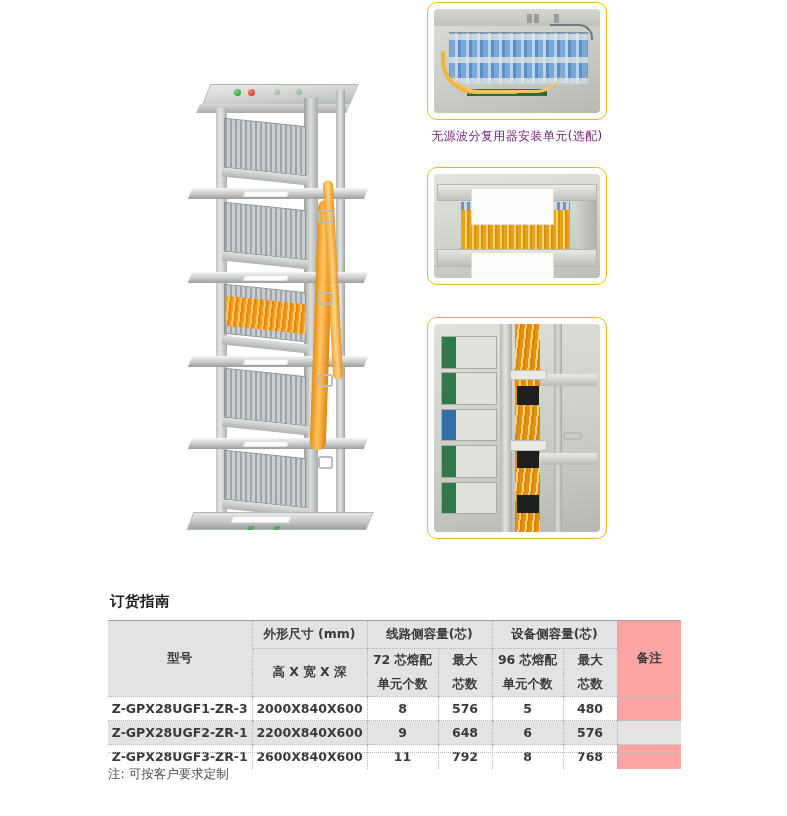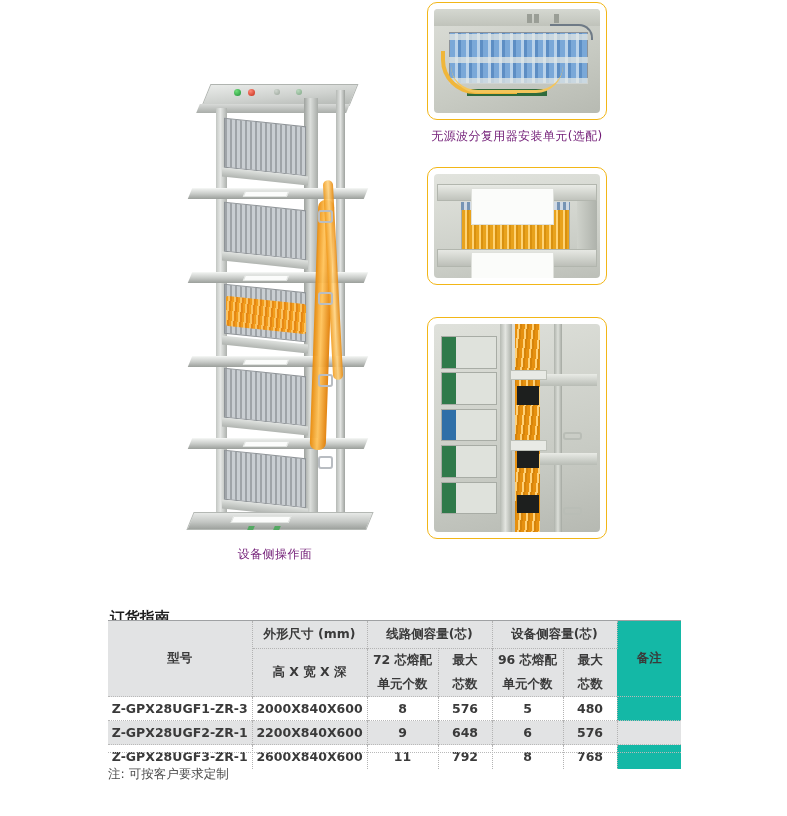--- a/index.html
+++ b/index.html
@@ -174,21 +174,21 @@
   }
   .t3-band { position:absolute; left:46%; width:22%; height:5%; background:#e8eae5; border:1px solid #bcc0b8; }
   .t3-dark { position:absolute; left:50%; width:13%; height:9%; background:#1d1f1e; }
   .t3-arm { position:absolute; left:64%; width:34%; height:6%; background:linear-gradient(180deg,#e9ebe6,#b8bcb5); }
   .t3-rpost { position:absolute; left:72%; top:0; width:5%; height:100%; background:linear-gradient(90deg,#aeb2ab,#dcdfd9 50%,#a4a8a1); }
   .t3-hook { position:absolute; left:78%; width:11%; height:4%; border:2px solid #b9bdb6; border-radius:3px; }
 
   
   .order { position: absolute; left: 0; top: 592px; width: 787px; }
   .order-title {
-    position: absolute; left: 110px; top: 16px;
+    position: absolute; left: 110px; top: 0;
     font-size: 14.5px; font-weight: bold; color: #1c1c1c; letter-spacing: .5px;
   }
   table.spec {
     position: absolute; left: 108px; top: 28px;
     width: 573px; border-collapse: collapse;
     font-size: 12.5px; color: #3a3a3a;
   }
   table.spec th, table.spec td {
     border-right: 1px dotted #b3b3b3;
     text-align: center;
@@ -196,21 +196,21 @@
     vertical-align: middle;
   }
   table.spec th:last-child, table.spec td:last-child { border-right: none; }
   thead.head-block th { background: #e2e3e4; }
   tr.hdr-top th { border-bottom: none; }
   .hdr-cell-sub { border-top: 1px dotted #b3b3b3; }
   table.spec thead { border-top: 1px solid #9fa1a3; }
   table.spec tbody tr { border-top: 1px dotted #b9b9b9; }
   table.spec tbody tr.alt td { background: #e2e3e4; }
   table.spec tbody tr.alt td.note-col { background: #e2e3e4; }
-  table.spec td.note-col, table.spec th.note-col { background: #14b8a6; }
+  table.spec td.note-col, table.spec th.note-col { background: #fca5a5; }
   .tbl-bottom {
     position:absolute; left:108px; top:160px; width:573px;
     border-bottom:1px dotted #b9b9b9;
   }
   .note {
     position: absolute; left: 108px; top: 174px;
     font-size: 12.5px; color: #4a4a4a;
   }
   .row-h { height: 24px; }
 </style>
@@ -266,21 +266,20 @@
         <div class="ring" style="top:232px"></div>
         <div class="ring" style="top:314px"></div>
         <div class="ring" style="top:396px"></div>
 
         <div class="plinth"></div>
         <div class="plinth-lbl"></div>
         <div class="plinth-led" style="left:70px"></div>
         <div class="plinth-led" style="left:96px"></div>
       </div>
 
-      <div class="caption" style="top:486px">设备侧操作面</div>
     </div>
 
     <div class="thumb" style="left:427px; top:2px; width:180px; height:118px;">
       <div class="thumb-inner">
         <div class="t1-bg"></div>
         <div class="t1-top"></div>
         <div class="t1-nub" style="left:56%"></div>
         <div class="t1-nub" style="left:60%"></div>
         <div class="t1-nub" style="left:72%"></div>
         <div class="t1-wire"></div>

